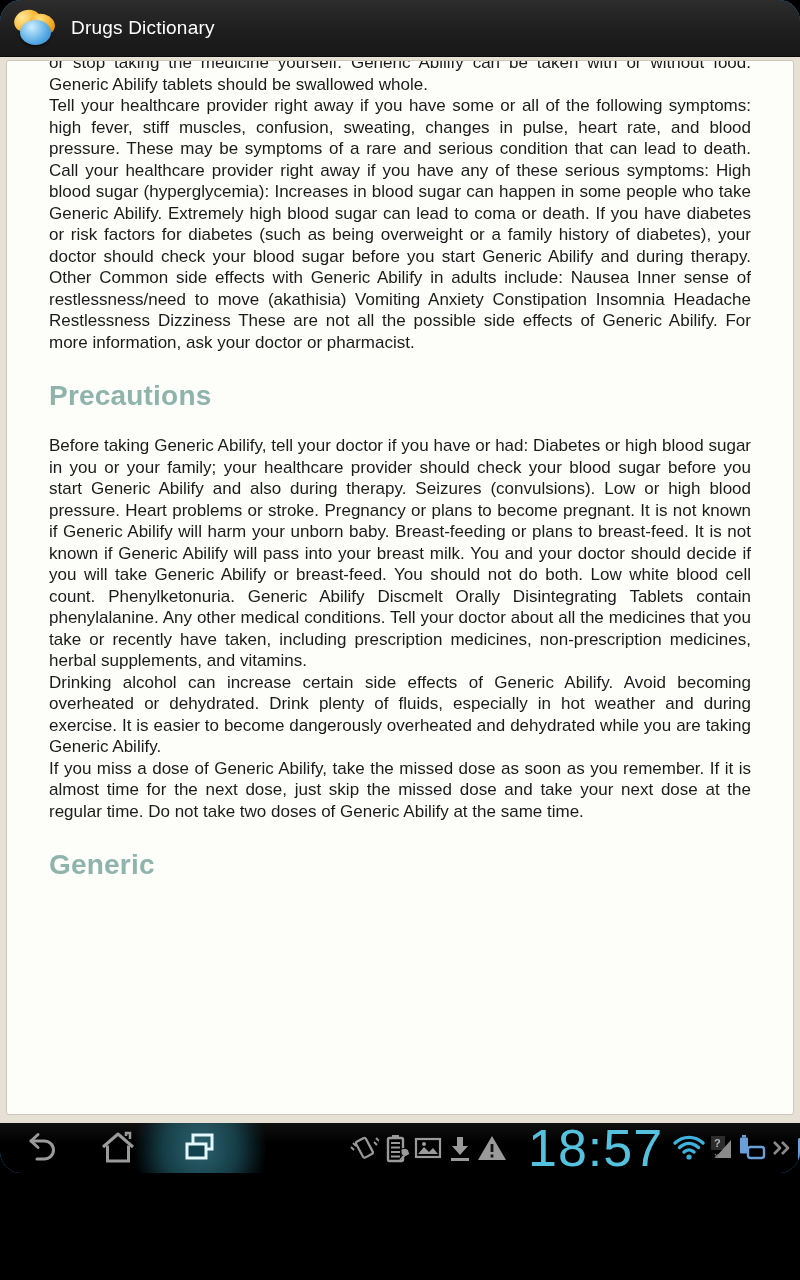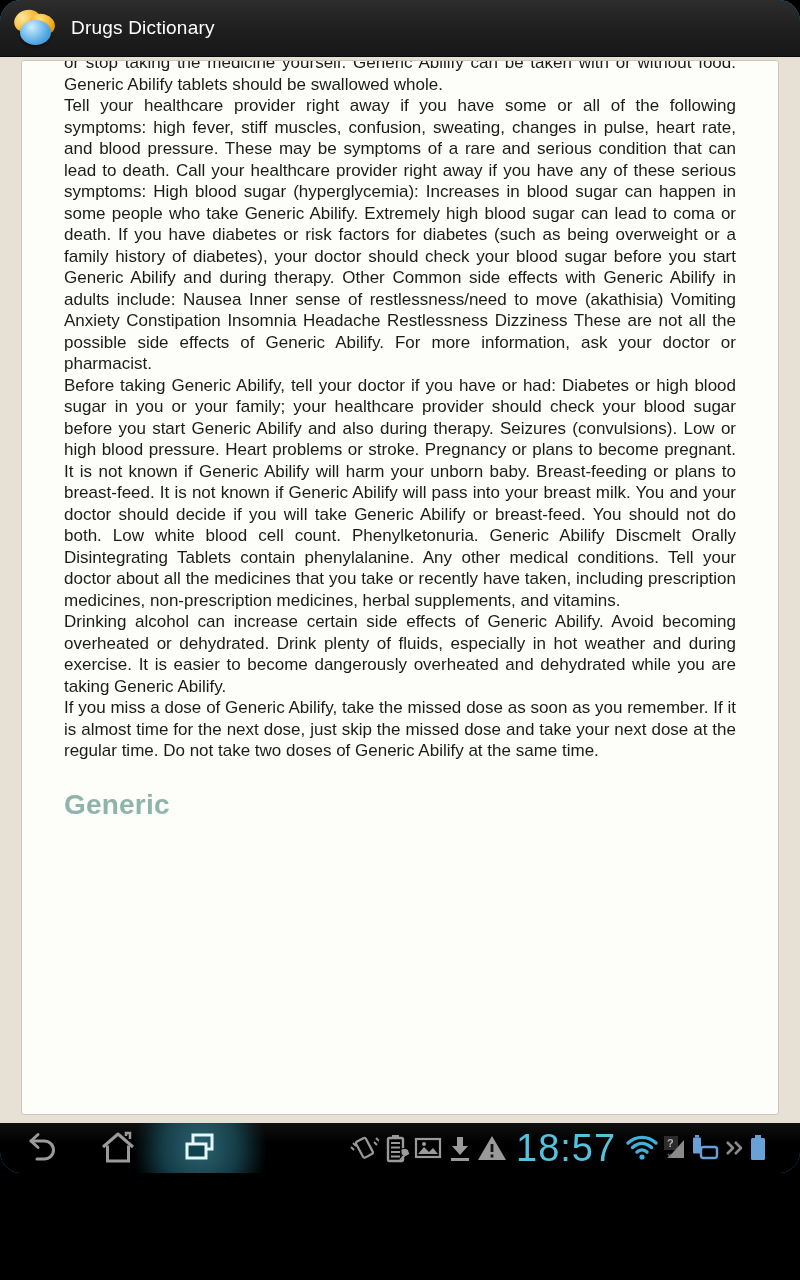--- a/index.html
+++ b/index.html
@@ -34,21 +34,21 @@
     left: 7px; top: 13px; width: 31px; height: 25px;
     background: radial-gradient(circle at 38% 28%, #cdeeff, #55aae4 60%, #2f7fc2);
     box-shadow: 0 2px 3px rgba(0,0,0,0.45);
   }
   .app-title { color: #ffffff; font-size: 19px; font-weight: 400; margin: 0 0 0 14px; letter-spacing: 0.2px; }
 
   
   .page {
     position: absolute; top: 57px; bottom: 50px; left: 0; right: 0;
     background: #e7e1d5;
-    padding: 3px 21px 8px; box-sizing: border-box;
+    padding: 3px 6px 8px; box-sizing: border-box;
   }
   .card {
     height: 100%; box-sizing: border-box;
     background: #fdfdfa;
     border: 1px solid #ccc7b8;
     border-radius: 3px;
     padding: 0 42px;
     overflow: hidden;
   }
   .body-text {
@@ -91,23 +91,23 @@
   .navbtn-home   { left: 86px; }
   .navbtn-recent { left: 168px; }
 
   .tray {
     position: absolute; left: 348px; right: 2px; top: 0; height: 50px;
     display: flex; align-items: center;
   }
   .status-icon { width: 32px; height: 50px; display: flex; align-items: center; justify-content: center; flex: 0 0 auto; }
   .clock {
     color: #54c2de;
-    font-size: 38px; font-weight: 300;
+    font-size: 52px; font-weight: 300;
     letter-spacing: 1px;
-    margin: 0 4px 0 8px;
+    margin: 0 4px 0 20px;
     line-height: 50px;
     flex: 0 0 auto;
   }
   .tray-icon { display: flex; align-items: center; justify-content: center; flex: 0 0 auto; margin-left: 5px; }
 </style>
 </head>
 <body>
 
 <div class="screen">
 
@@ -122,20 +122,21 @@
 
   <main class="page">
     <article class="card">
       <p class="body-text intro-clip">or stop taking the medicine yourself. Generic Abilify can be taken with or without food. Generic Abilify tablets should be swallowed whole.</p>
 
       <section>
         <p class="body-text">Tell your healthcare provider right away if you have some or all of the following symptoms: high fever, stiff muscles, confusion, sweating, changes in pulse, heart rate, and blood pressure. These may be symptoms of a rare and serious condition that can lead to death. Call your healthcare provider right away if you have any of these serious symptoms: High blood sugar (hyperglycemia): Increases in blood sugar can happen in some people who take Generic Abilify. Extremely high blood sugar can lead to coma or death. If you have diabetes or risk factors for diabetes (such as being overweight or a family history of diabetes), your doctor should check your blood sugar before you start Generic Abilify and during therapy. Other Common side effects with Generic Abilify in adults include: Nausea Inner sense of restlessness/need to move (akathisia) Vomiting Anxiety Constipation Insomnia Headache Restlessness Dizziness These are not all the possible side effects of Generic Abilify. For more information, ask your doctor or pharmacist.</p>
       </section>
 
       <section>
+        <h2 class="section-heading">Precautions</h2>
         <p class="body-text">Before taking Generic Abilify, tell your doctor if you have or had: Diabetes or high blood sugar in you or your family; your healthcare provider should check your blood sugar before you start Generic Abilify and also during therapy. Seizures (convulsions). Low or high blood pressure. Heart problems or stroke. Pregnancy or plans to become pregnant. It is not known if Generic Abilify will harm your unborn baby. Breast-feeding or plans to breast-feed. It is not known if Generic Abilify will pass into your breast milk. You and your doctor should decide if you will take Generic Abilify or breast-feed. You should not do both. Low white blood cell count. Phenylketonuria. Generic Abilify Discmelt Orally Disintegrating Tablets contain phenylalanine. Any other medical conditions. Tell your doctor about all the medicines that you take or recently have taken, including prescription medicines, non-prescription medicines, herbal supplements, and vitamins.</p>
       </section>
 
       <section>
         <p class="body-text">Drinking alcohol can increase certain side effects of Generic Abilify. Avoid becoming overheated or dehydrated. Drink plenty of fluids, especially in hot weather and during exercise. It is easier to become dangerously overheated and dehydrated while you are taking Generic Abilify.</p>
       </section>
 
       <section>
         <p class="body-text">If you miss a dose of Generic Abilify, take the missed dose as soon as you remember. If it is almost time for the next dose, just skip the missed dose and take your next dose at the regular time. Do not take two doses of Generic Abilify at the same time.</p>
       </section>

